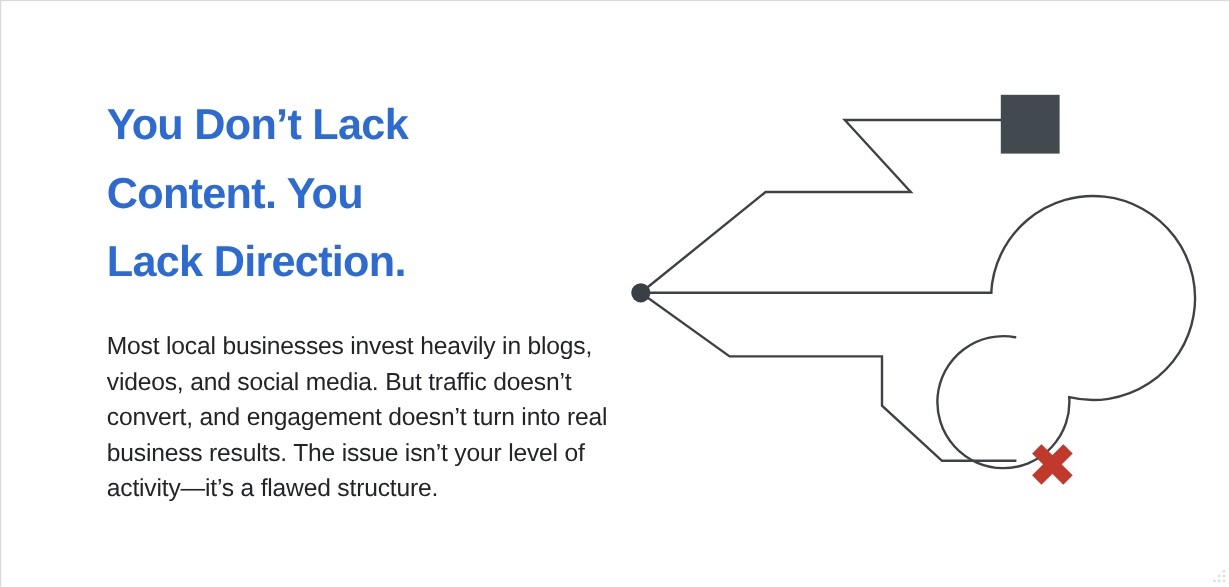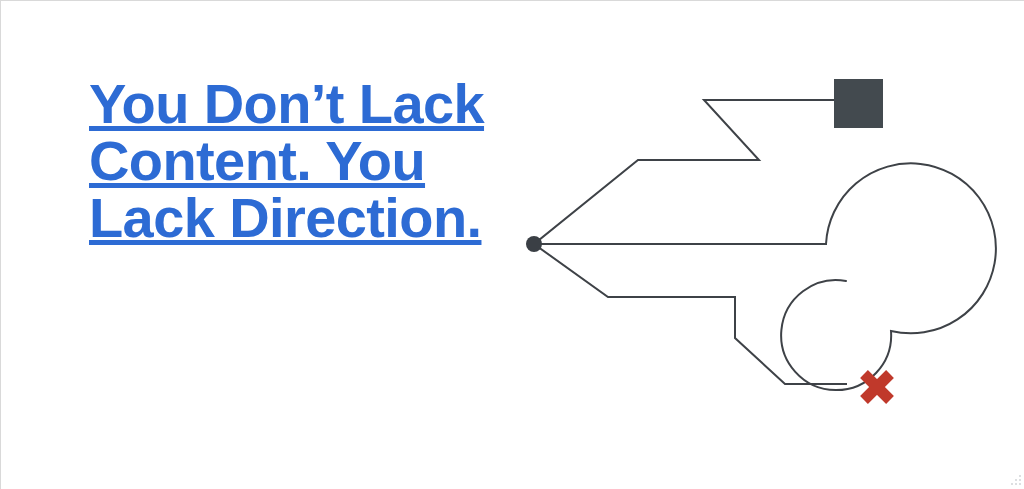--- a/index.html
+++ b/index.html
@@ -30,26 +30,25 @@
     position: absolute;
     left: 88px;
     top: 74px;
     width: 420px;
   }
 
   #headline {
     margin: 0;
     color: #2D6BD4;
     font-family: "Liberation Sans", sans-serif;
-    font-size: 56px;
+    font-size: 36px;
     font-weight: bold;
     line-height: 57px;
     letter-spacing: -0.6px;
     white-space: pre-line;
-    text-decoration: underline;
   }
 
   #body-copy {
     margin: 0;
     margin-top: 28px;
     color: #222428;
     font-family: "Liberation Sans", sans-serif;
     font-size: 20.5px;
     font-weight: normal;
     line-height: 29.5px;
@@ -79,20 +78,21 @@
 </style>
 </head>
 <body>
 
 <div id="slide">
 
   <div id="text-block">
     <h1 id="headline">You Don’t Lack
 Content. You
 Lack Direction.</h1>
+    <p id="body-copy">Most local businesses invest heavily in blogs, videos, and social media. But traffic doesn’t convert, and engagement doesn’t turn into real business results. The issue isn’t your level of activity—it’s a flawed structure.</p>
   </div>
 
   <div id="diagram">
     <svg width="510" height="370" viewBox="0 0 510 370" xmlns="http://www.w3.org/2000/svg">
 
       <polyline points="28,188 320,188" fill="none" stroke="#3E4247" stroke-width="2" stroke-linecap="square" stroke-linejoin="miter"></polyline>
 
       <polyline points="28,188 132,104 253,104 198,44 328,44" fill="none" stroke="#3E4247" stroke-width="2" stroke-linecap="square" stroke-linejoin="miter"></polyline>
 
       <polyline points="28,188 102,241 229,241 229,282 279,328 340,328" fill="none" stroke="#3E4247" stroke-width="2" stroke-linecap="square" stroke-linejoin="miter"></polyline>

